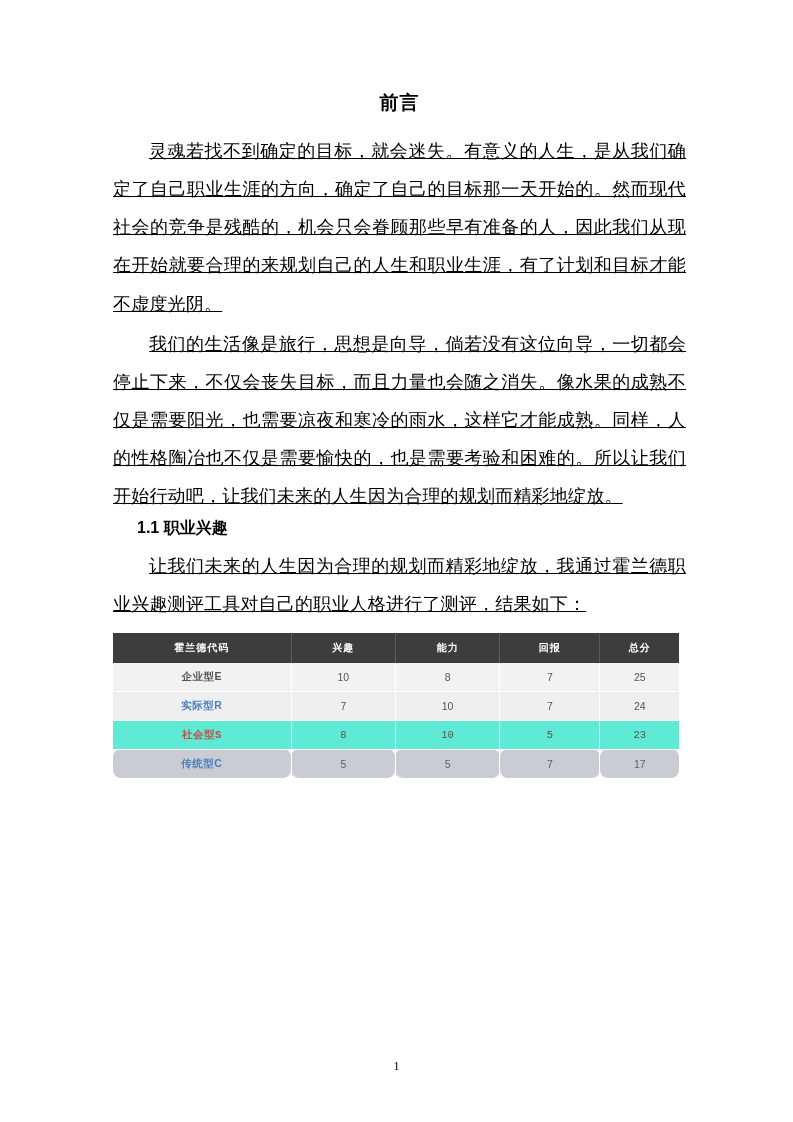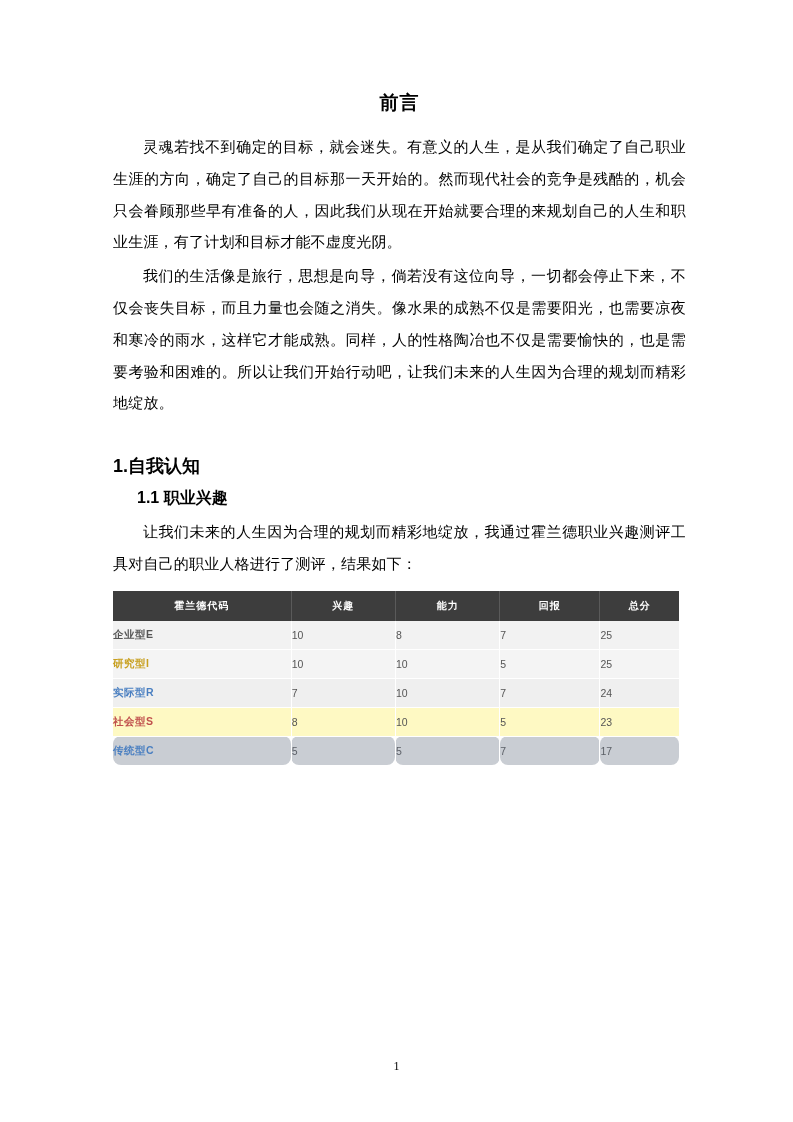--- a/index.html
+++ b/index.html
@@ -25,27 +25,28 @@
   }
   .doc-title {
     text-align: center;
     font-size: 19px;
     font-weight: bold;
     margin: 0 0 16px 0;
     letter-spacing: 1px;
     font-family: "Liberation Sans", "DejaVu Sans", sans-serif;
   }
   p.body-par {
-    font-size: 15px;
+    font-size: 18px;
     line-height: 2.12;
     text-align: justify;
     text-justify: inter-ideograph;
     margin: 0 0 2px 0;
     text-indent: 2em;
     letter-spacing: 0.2px;
+    text-decoration: underline;
   }
   h2.sec {
     font-size: 18px;
     font-weight: bold;
     margin: 34px 0 10px 0;
     font-family: "Liberation Sans", "DejaVu Sans", sans-serif;
   }
   h3.subsec {
     font-size: 16px;
     font-weight: bold;
@@ -69,36 +70,36 @@
     font-weight: bold;
     height: 30px;
     padding: 0;
     border-right: 1px solid #5a5a5a;
     letter-spacing: 1px;
   }
   table.holland thead th:last-child { border-right: none; }
   table.holland tbody td {
     height: 28px;
     font-size: 10.5px;
-    text-align: left;
+    text-align: center;
     color: #555555;
     background: #f2f2f2;
     border-bottom: 1px solid #ffffff;
     border-right: 1px solid #ffffff;
     padding: 0;
   }
   table.holland tbody td:last-child { border-right: none; }
   table.holland tbody tr td.label {
     font-weight: bold;
     letter-spacing: 0.5px;
   }
   tbody tr.r0 td { background: #f2f2f2; }
   tbody tr.r1 td { background: #f4f4f4; }
   tbody tr.r2 td { background: #efefef; }
-  tbody tr.r3 td { background: #fef9c3; }
+  tbody tr.r3 td { background: #5eead4; font-family: Liberation Mono, monospace; }
   tbody tr.r4 td { background: #ededed; }
   tbody tr.r5 td { background: #c9cdd3; color:#5b5f66;border-radius:8px; }
   .page-number {
     position: absolute;
     bottom: 48px;
     left: 0;
     width: 793px;
     text-align: center;
     font-size: 12px;
     color: #000;
@@ -108,21 +109,20 @@
 </head>
 <body>
 
 <div class="page">
 
   <h1 class="doc-title">前言</h1>
 
   <p class="body-par">灵魂若找不到确定的目标，就会迷失。有意义的人生，是从我们确定了自己职业生涯的方向，确定了自己的目标那一天开始的。然而现代社会的竞争是残酷的，机会只会眷顾那些早有准备的人，因此我们从现在开始就要合理的来规划自己的人生和职业生涯，有了计划和目标才能不虚度光阴。</p>
   <p class="body-par">我们的生活像是旅行，思想是向导，倘若没有这位向导，一切都会停止下来，不仅会丧失目标，而且力量也会随之消失。像水果的成熟不仅是需要阳光，也需要凉夜和寒冷的雨水，这样它才能成熟。同样，人的性格陶冶也不仅是需要愉快的，也是需要考验和困难的。所以让我们开始行动吧，让我们未来的人生因为合理的规划而精彩地绽放。</p>
 
-  <h2 class="sec">1.自我认知</h2>
 
   <h3 class="subsec">1.1 职业兴趣</h3>
 
   <p class="body-par">让我们未来的人生因为合理的规划而精彩地绽放，我通过霍兰德职业兴趣测评工具对自己的职业人格进行了测评，结果如下：</p>
 
   <div class="table-wrap">
     <table class="holland">
       <thead>
         <tr>
           <th style="width:172px">霍兰德代码</th>
@@ -131,27 +131,20 @@
           <th style="width:96px">回报</th>
           <th style="width:76px">总分</th>
         </tr>
       </thead>
       <tbody>
         <tr class="r0">
           <td class="label" style="color:#555555">企业型E</td>
           <td>10</td>
           <td>8</td>
           <td>7</td>
-          <td>25</td>
-        </tr>
-        <tr class="r1">
-          <td class="label" style="color:#c8a020">研究型I</td>
-          <td>10</td>
-          <td>10</td>
-          <td>5</td>
           <td>25</td>
         </tr>
         <tr class="r2">
           <td class="label" style="color:#4a7fc1">实际型R</td>
           <td>7</td>
           <td>10</td>
           <td>7</td>
           <td>24</td>
         </tr>
         <tr class="r3">

